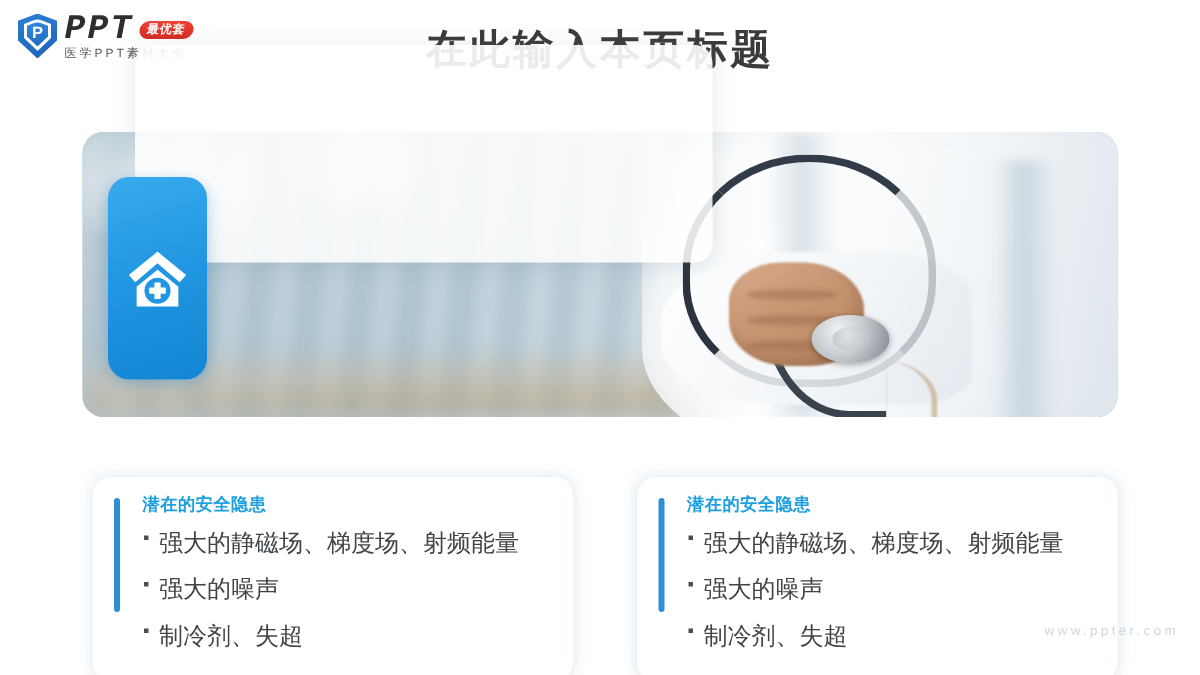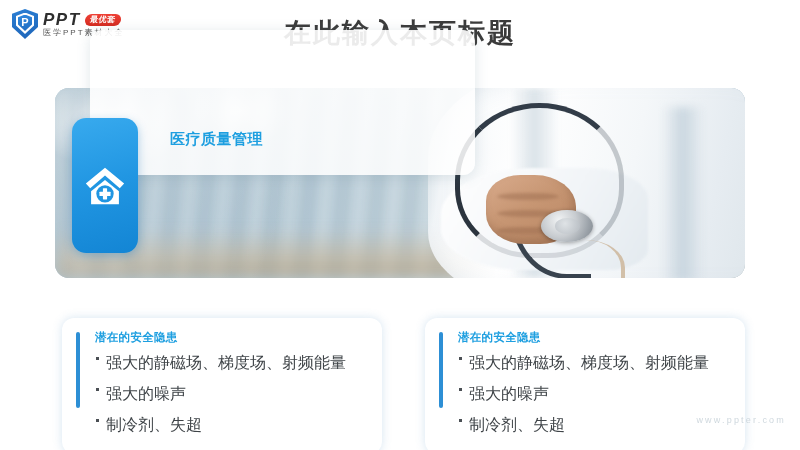--- a/index.html
+++ b/index.html
@@ -60,26 +60,27 @@
     color: #fff;
     font-size: 11px;
     font-weight: bold;
     line-height: 1;
     padding-bottom: 3px;
     box-sizing: border-box;
   }
   #logo-txt { display: flex; flex-direction: column; gap: 1px; }
   #logo-row1 { display: flex; align-items: center; gap: 4px; }
   #logo-ppt {
-    font-size: 17px;
+    font-size: 23px;
     font-weight: bold;
     font-style: italic;
     letter-spacing: 1.5px;
     color: #2e2e2e;
     line-height: 1;
+    font-family: Liberation Mono, monospace;
   }
   #logo-badge {
     background: linear-gradient(180deg,#ef4136 0%, #d42b20 100%);
     color: #fff;
     font-size: 8px;
     font-weight: bold;
     padding: 2px 5px;
     border-radius: 7px;
     line-height: 1;
     letter-spacing: 0.5px;
@@ -395,21 +396,20 @@
   <svg id="hospital-icon" viewBox="0 0 48 46">
     <path d="M24 2 L46 20 L41 25.5 L24 11 L7 25.5 L2 20 Z" fill="#ffffff"></path>
     <path d="M24 16 L40 29 L40 44 L8 44 L8 29 Z" fill="#ffffff"></path>
     <circle cx="24" cy="32" r="10" fill="#2196e2"></circle>
     <rect x="21.6" y="25.6" width="4.8" height="12.8" rx="0.6" fill="#ffffff"></rect>
     <rect x="17.6" y="29.6" width="12.8" height="4.8" rx="0.6" fill="#ffffff"></rect>
   </svg>
 </div>
 
 <div id="banner-text">
-  <div id="banner-heading">医疗质量管理</div>
 </div>
 
 <div class="info-card" id="card-left">
   <div class="card-accent"></div>
   <div class="card-body">
     <div class="card-heading">潜在的安全隐患</div>
     <ul class="bullet-list">
       <li>强大的静磁场、梯度场、射频能量</li>
       <li>强大的噪声</li>
       <li>制冷剂、失超</li>

